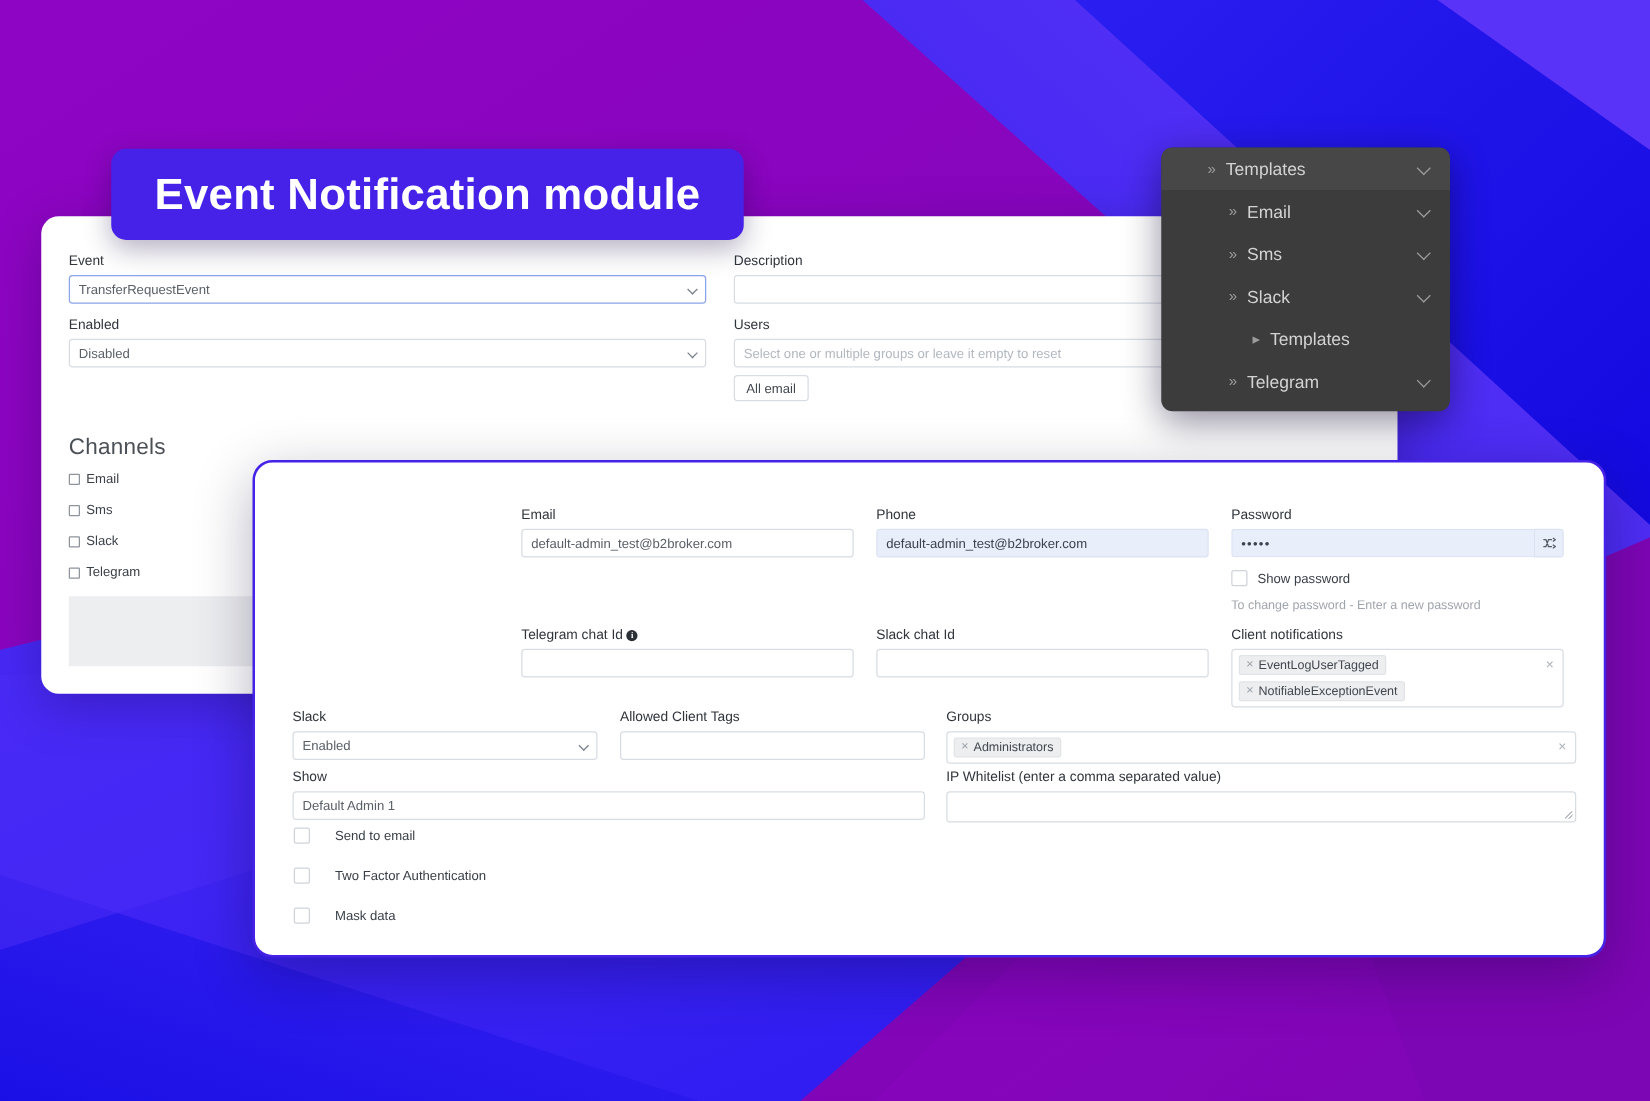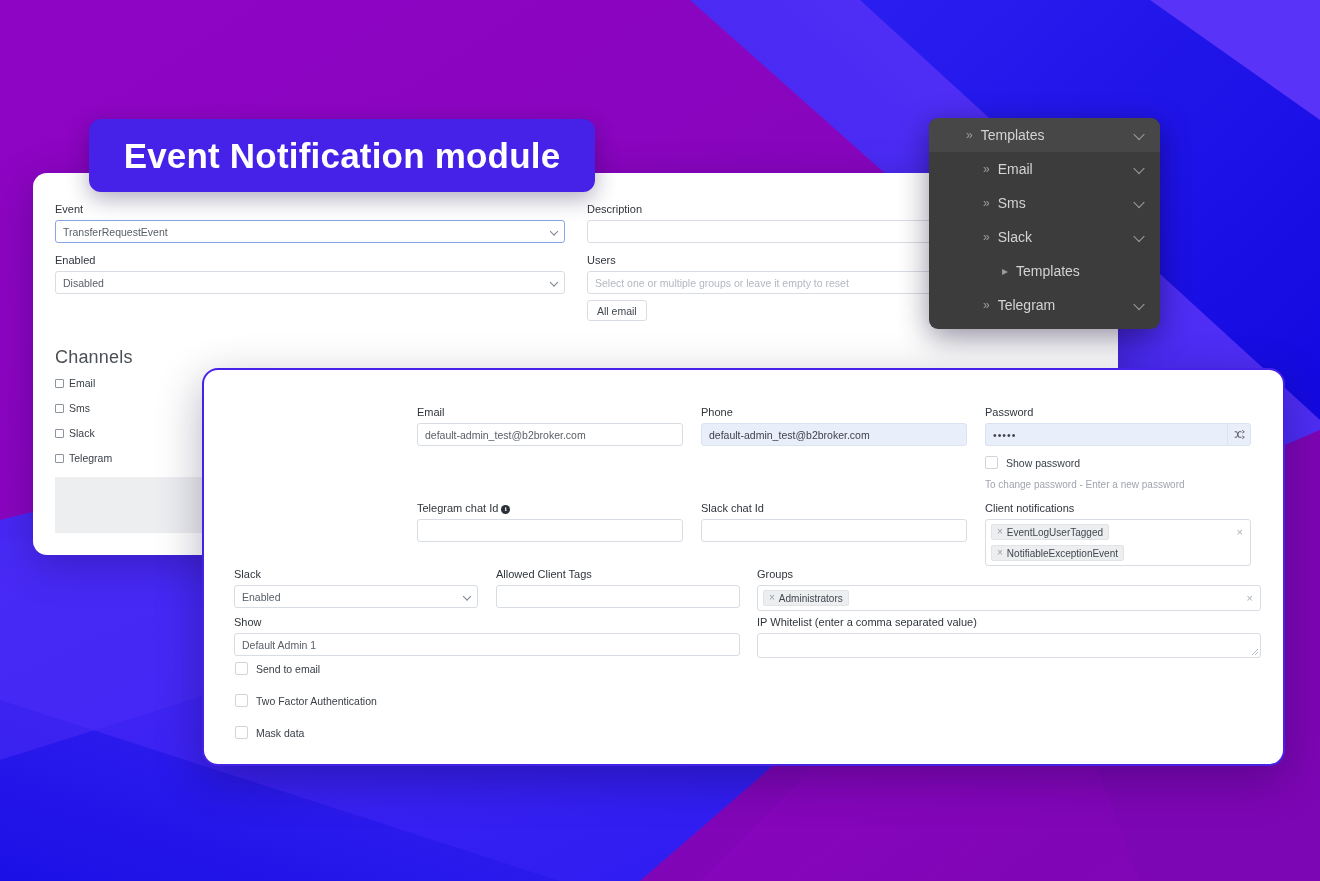--- a/index.html
+++ b/index.html
@@ -163,21 +163,21 @@
 
   .tagbox {
     border: 1px solid #d8dde3; border-radius: 3px; background:#fff;
     padding: 4px 5px; position: relative;
     display: flex; flex-wrap: wrap; gap: 5px; align-content: flex-start;
   }
   .tagbox .clear-x {
     position:absolute; right: 7px; top: 7px; color:#a9aeb5; font-size: 11px; line-height:1;
   }
 
-  .chk-lg-row { display:flex; align-items:center; gap: 8px; }
+  .chk-lg-row { display:flex; align-items:center; gap: 20px; }
   .chk-lg {
     width: 13px; height: 13px; border: 1px solid #cfd4da; background:#fff; border-radius:2px; flex:none;
   }
   .chk-lg-row .lbl { font-size: 10.5px; color: #3a4048; }
 
   .hint { font-size: 10px; color: #a0a5ad; }
 
   .info-i {
     display:inline-flex; align-items:center; justify-content:center;
     width: 9px; height: 9px; border-radius: 50%;

